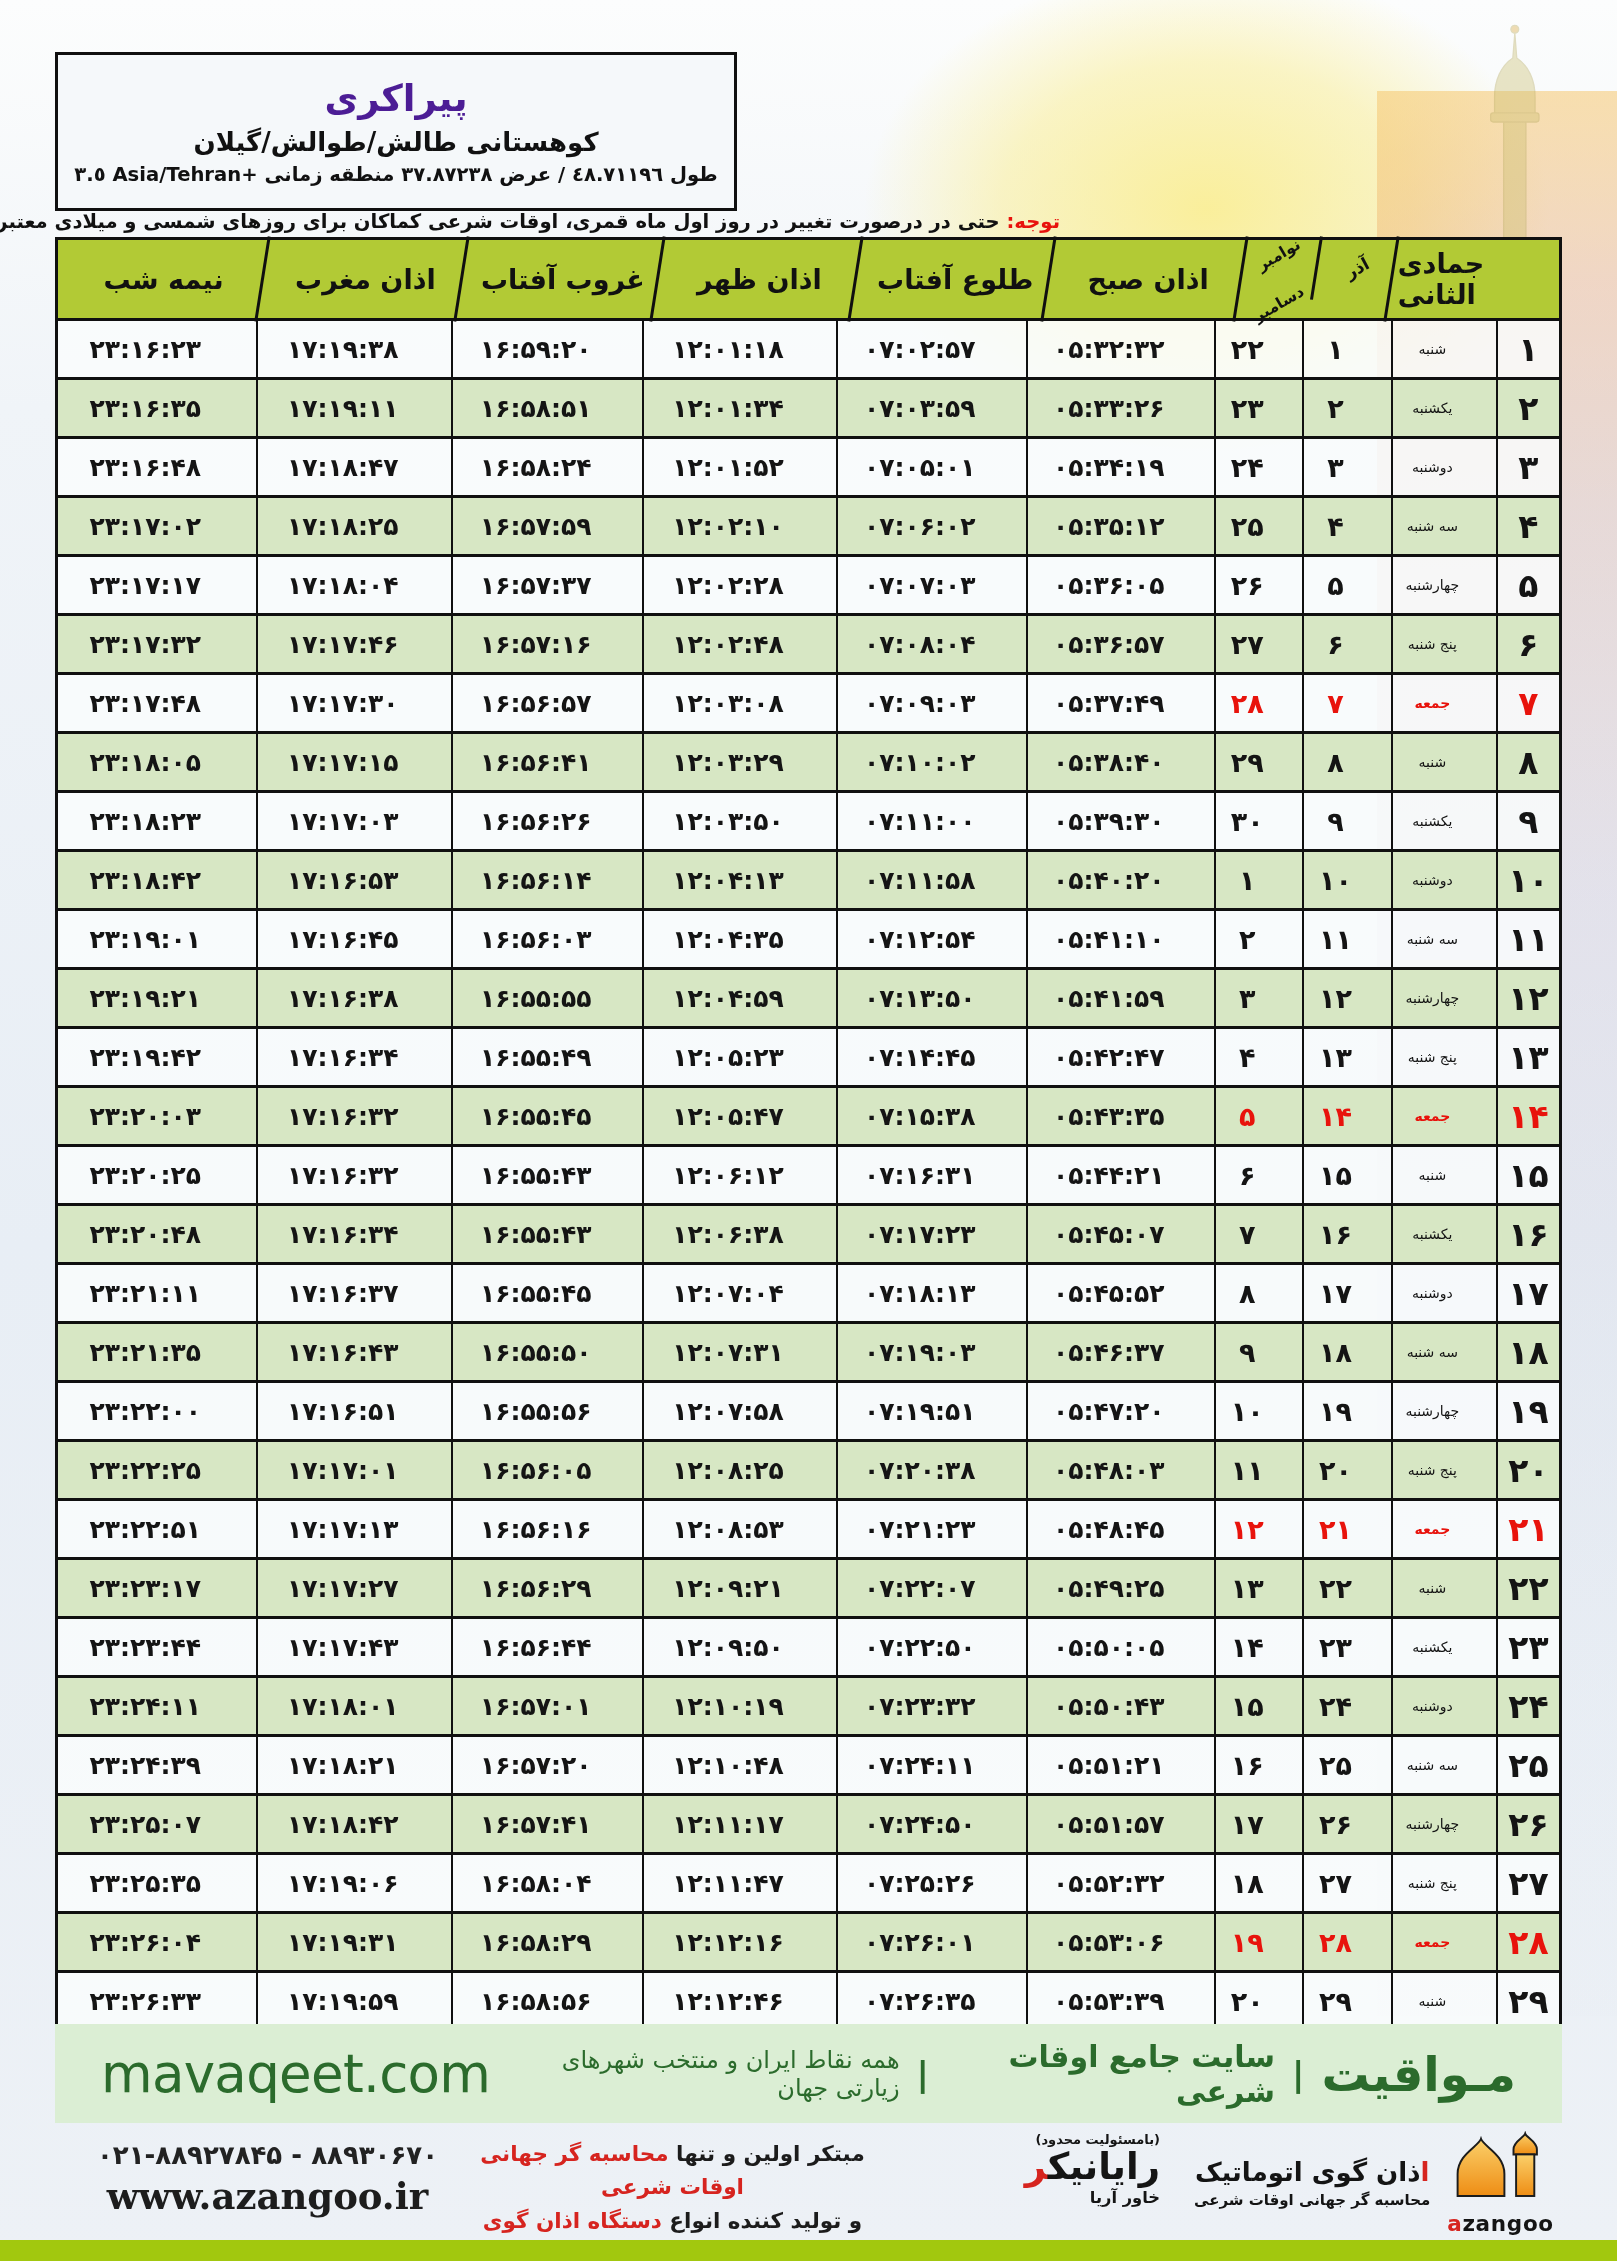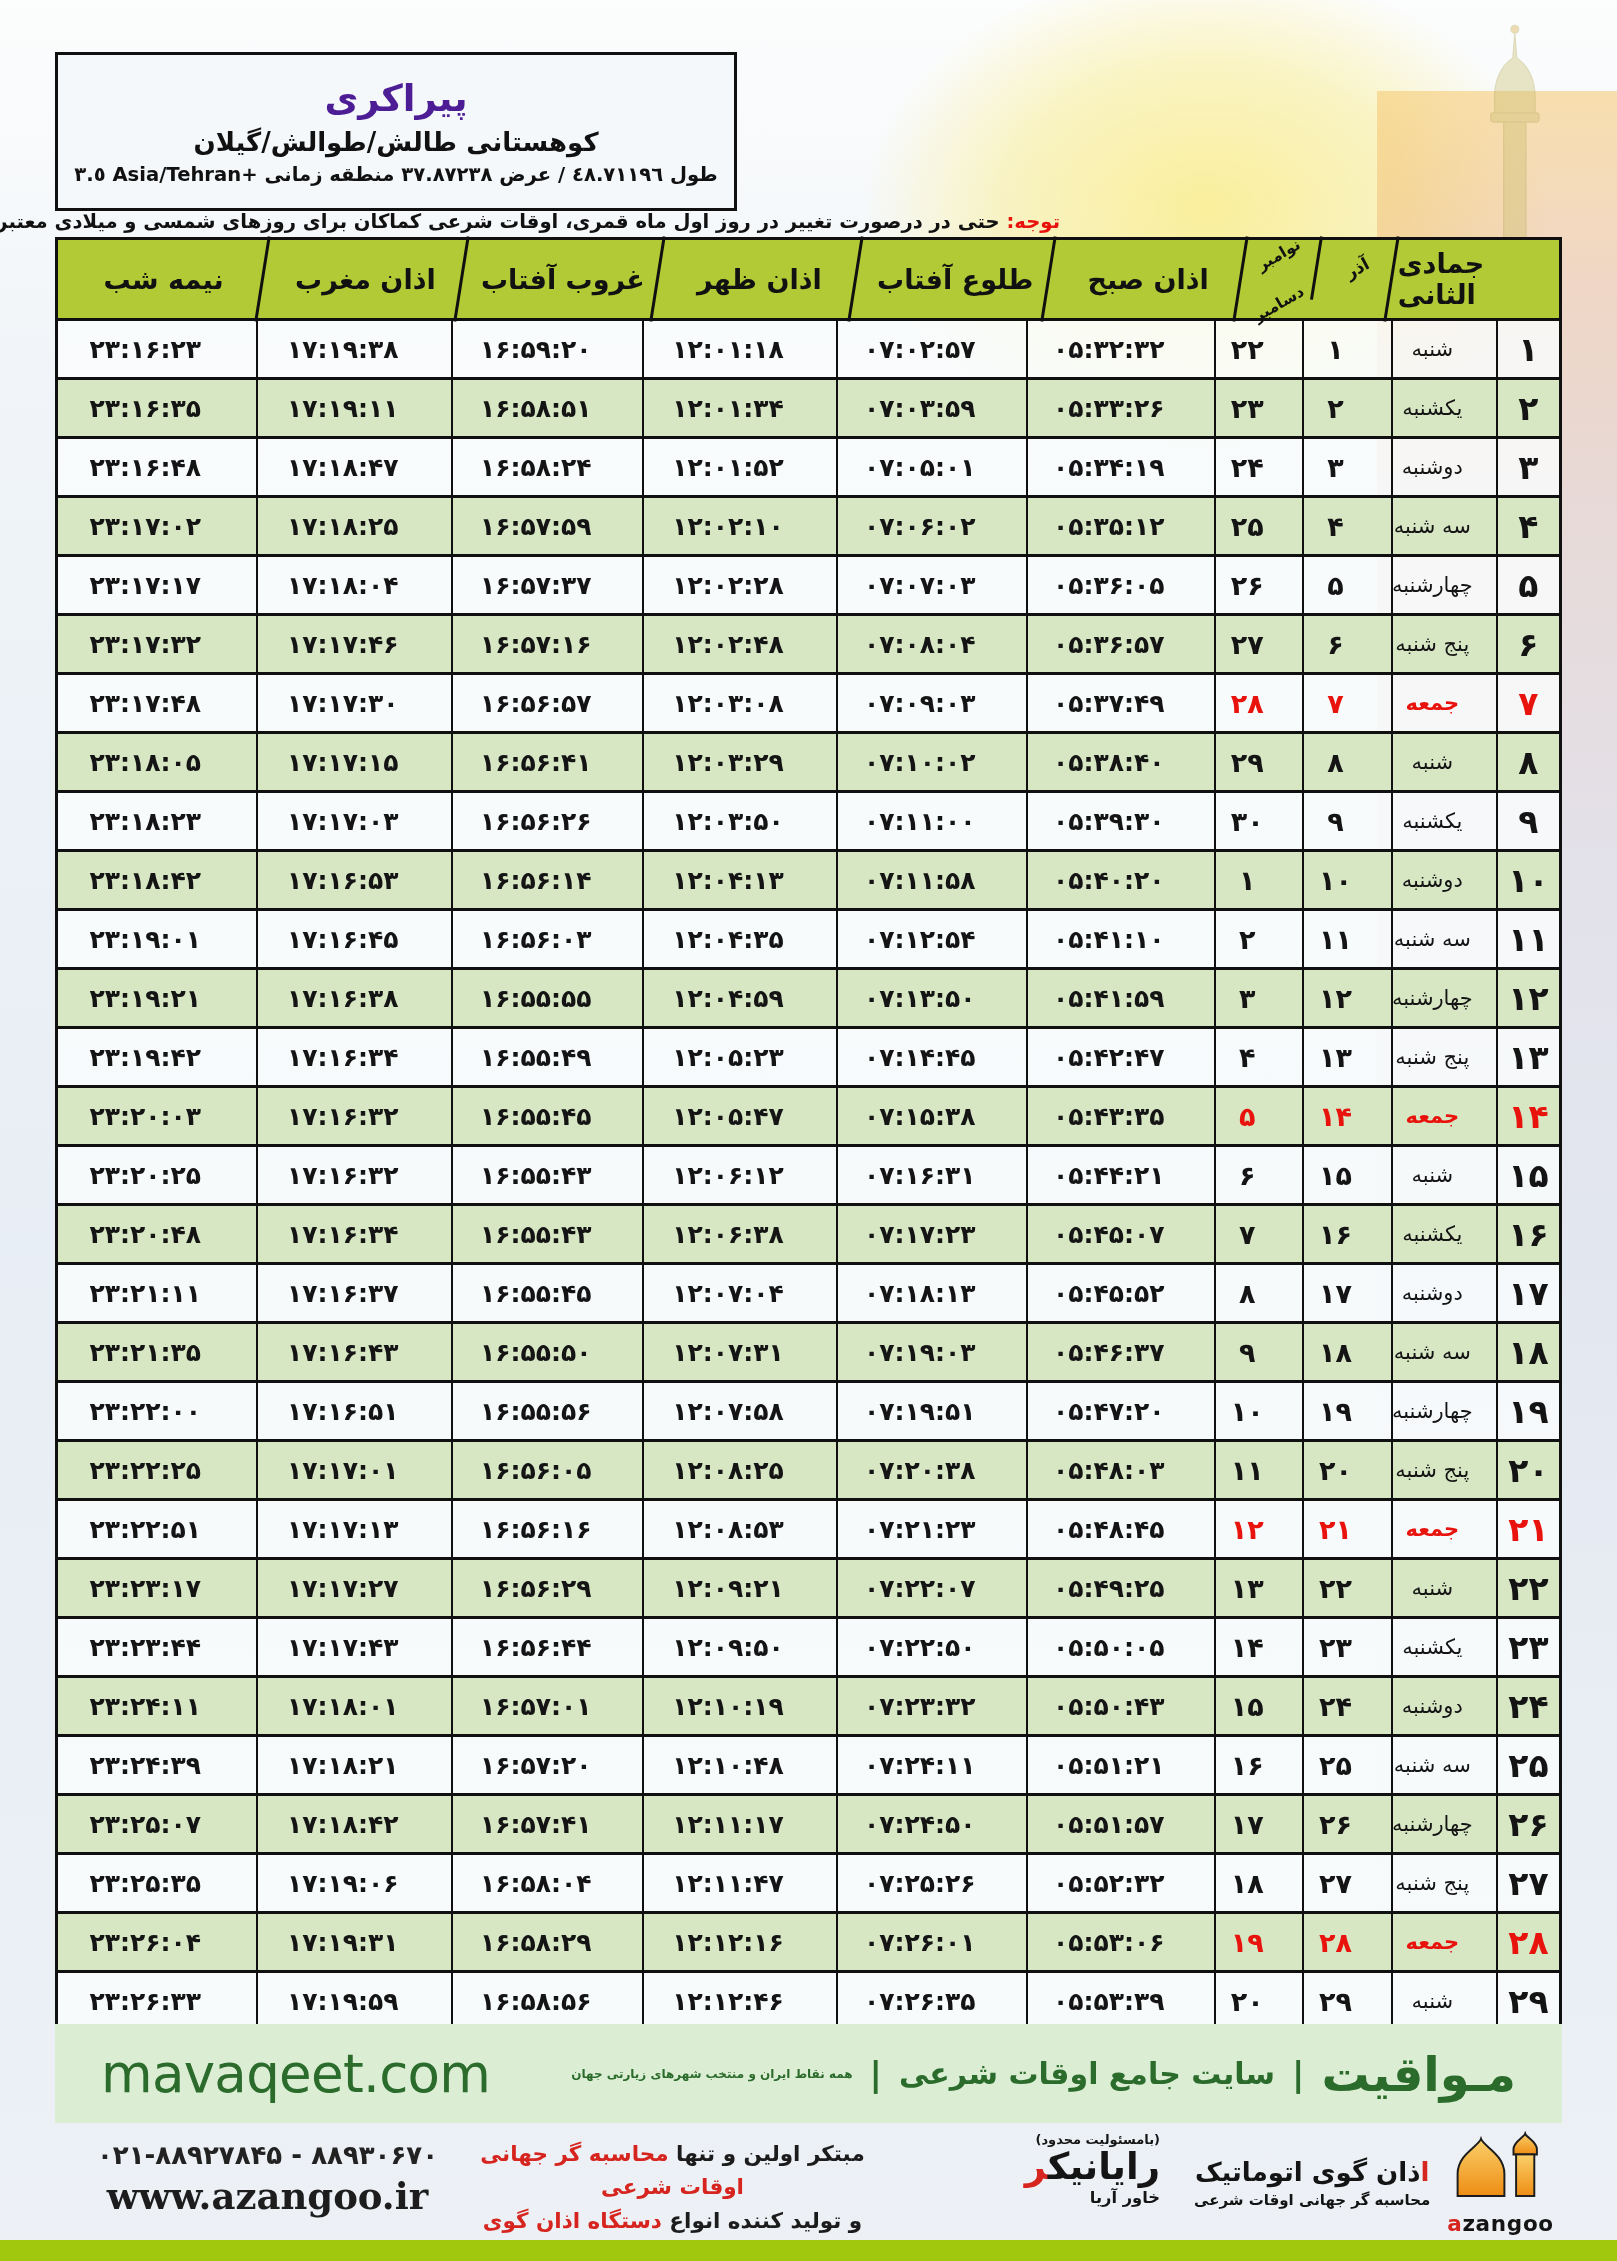--- a/index.html
+++ b/index.html
@@ -43,31 +43,31 @@
   .h-west .bot{transform:rotate(-30deg);font-size:15.7px;}
   .tbody{display:flex;flex-direction:column;}
   .trow{display:flex;direction:ltr;height:56px;border-top:3.3px solid #101010;gap:24px;}
   .trow:nth-child(odd){background:rgba(250,252,253,.82);}
   .trow:nth-child(even){background:#d7e7c4;}
   .cell{display:flex;align-items:center;justify-content:center;box-sizing:border-box;
     border-left:2px solid #101010;color:#141414;overflow:hidden;}
   .cell:first-child{border-left:none;}
   .c-time{font-size:25px;font-weight:bold;direction:ltr;letter-spacing:0.7px;}
   .c-west,.c-azar{font-size:27px;font-weight:bold;}
-  .c-weekday{font-size:21px;direction:rtl;}
+  .c-weekday{font-size:14px;direction:rtl;}
   .c-day{font-size:33px;font-weight:bold;}
   .trow.friday .c-west,.trow.friday .c-azar,.trow.friday .c-weekday,.trow.friday .c-day{color:#e8130c;font-weight:bold;}
   
   .mv-bar{position:absolute;left:55px;top:2024px;width:1507px;height:99px;background:#dbeed4;
     display:flex;align-items:center;justify-content:space-between;box-sizing:border-box;padding:0 46px;color:#2b6b2c;}
   .mv-en{font-size:53px;font-weight:normal;letter-spacing:-0.7px;}
   .mv-fa{direction:rtl;display:flex;align-items:center;gap:17px;}
   .mv-fa .s1{font-size:48px;font-weight:bold;}
   .mv-fa .s2{font-size:30px;font-weight:bold;}
-  .mv-fa .s3{font-size:12px;font-weight:bold;}
+  .mv-fa .s3{font-size:24px;font-weight:normal;}
   .mv-fa .bar{font-size:34px;font-weight:bold;}
   
   .bottom{position:absolute;left:0;top:2128px;width:1618px;height:112px;}
   .contact{position:absolute;left:72px;top:11.7px;width:391px;text-align:center;color:#222;}
   .contact .phone{font-size:26px;font-weight:bold;direction:ltr;letter-spacing:1.3px;}
   .contact .site{font-family:"DejaVu Serif",serif;font-size:37px;font-weight:bold;margin-top:3.9px;color:#1d1d1d;}
   .slogan{position:absolute;left:457px;top:9px;width:431px;direction:rtl;text-align:center;
     font-size:21.5px;font-weight:bold;color:#1c1c1c;line-height:1.55;}
   .slogan .red{color:#d6241f;}
   .rayanik{position:absolute;left:964px;top:3.9px;width:196px;text-align:right;direction:rtl;color:#151515;}

